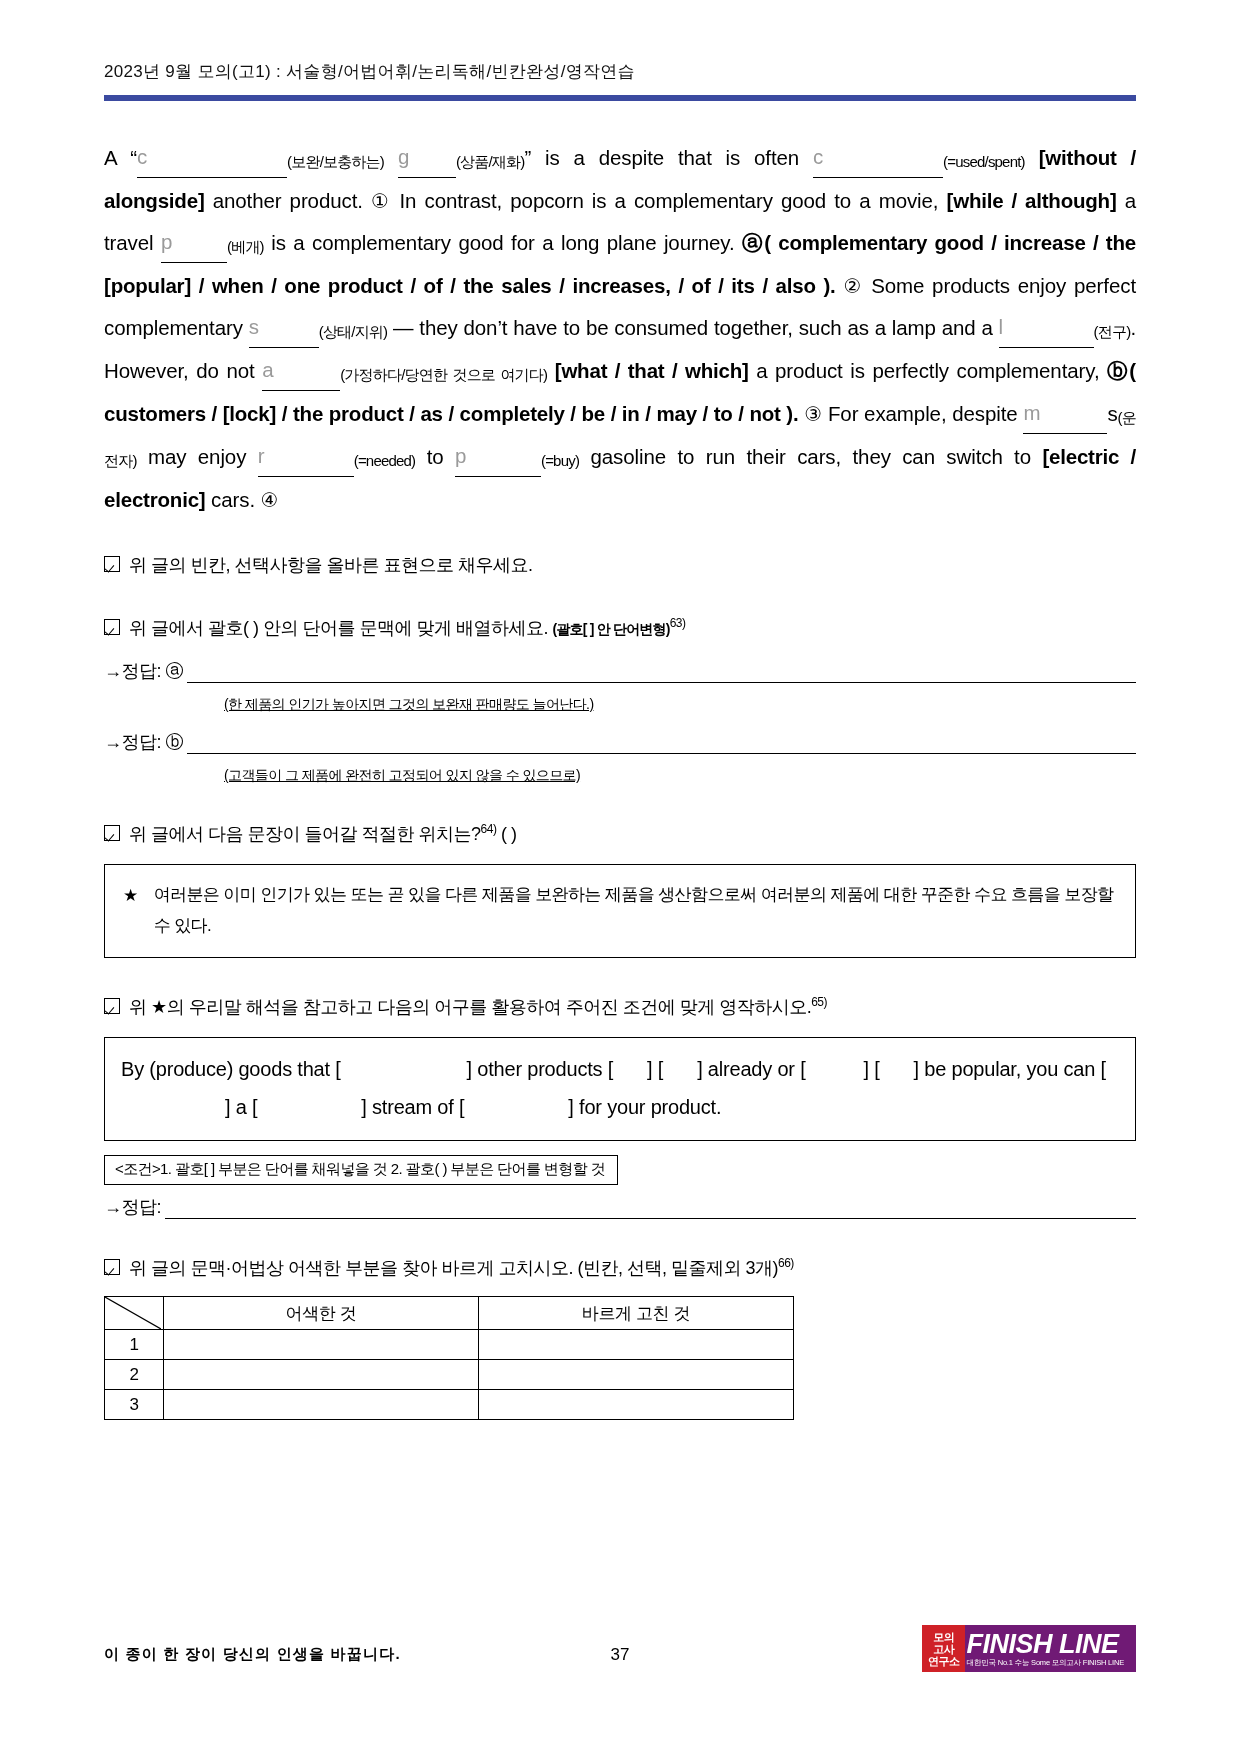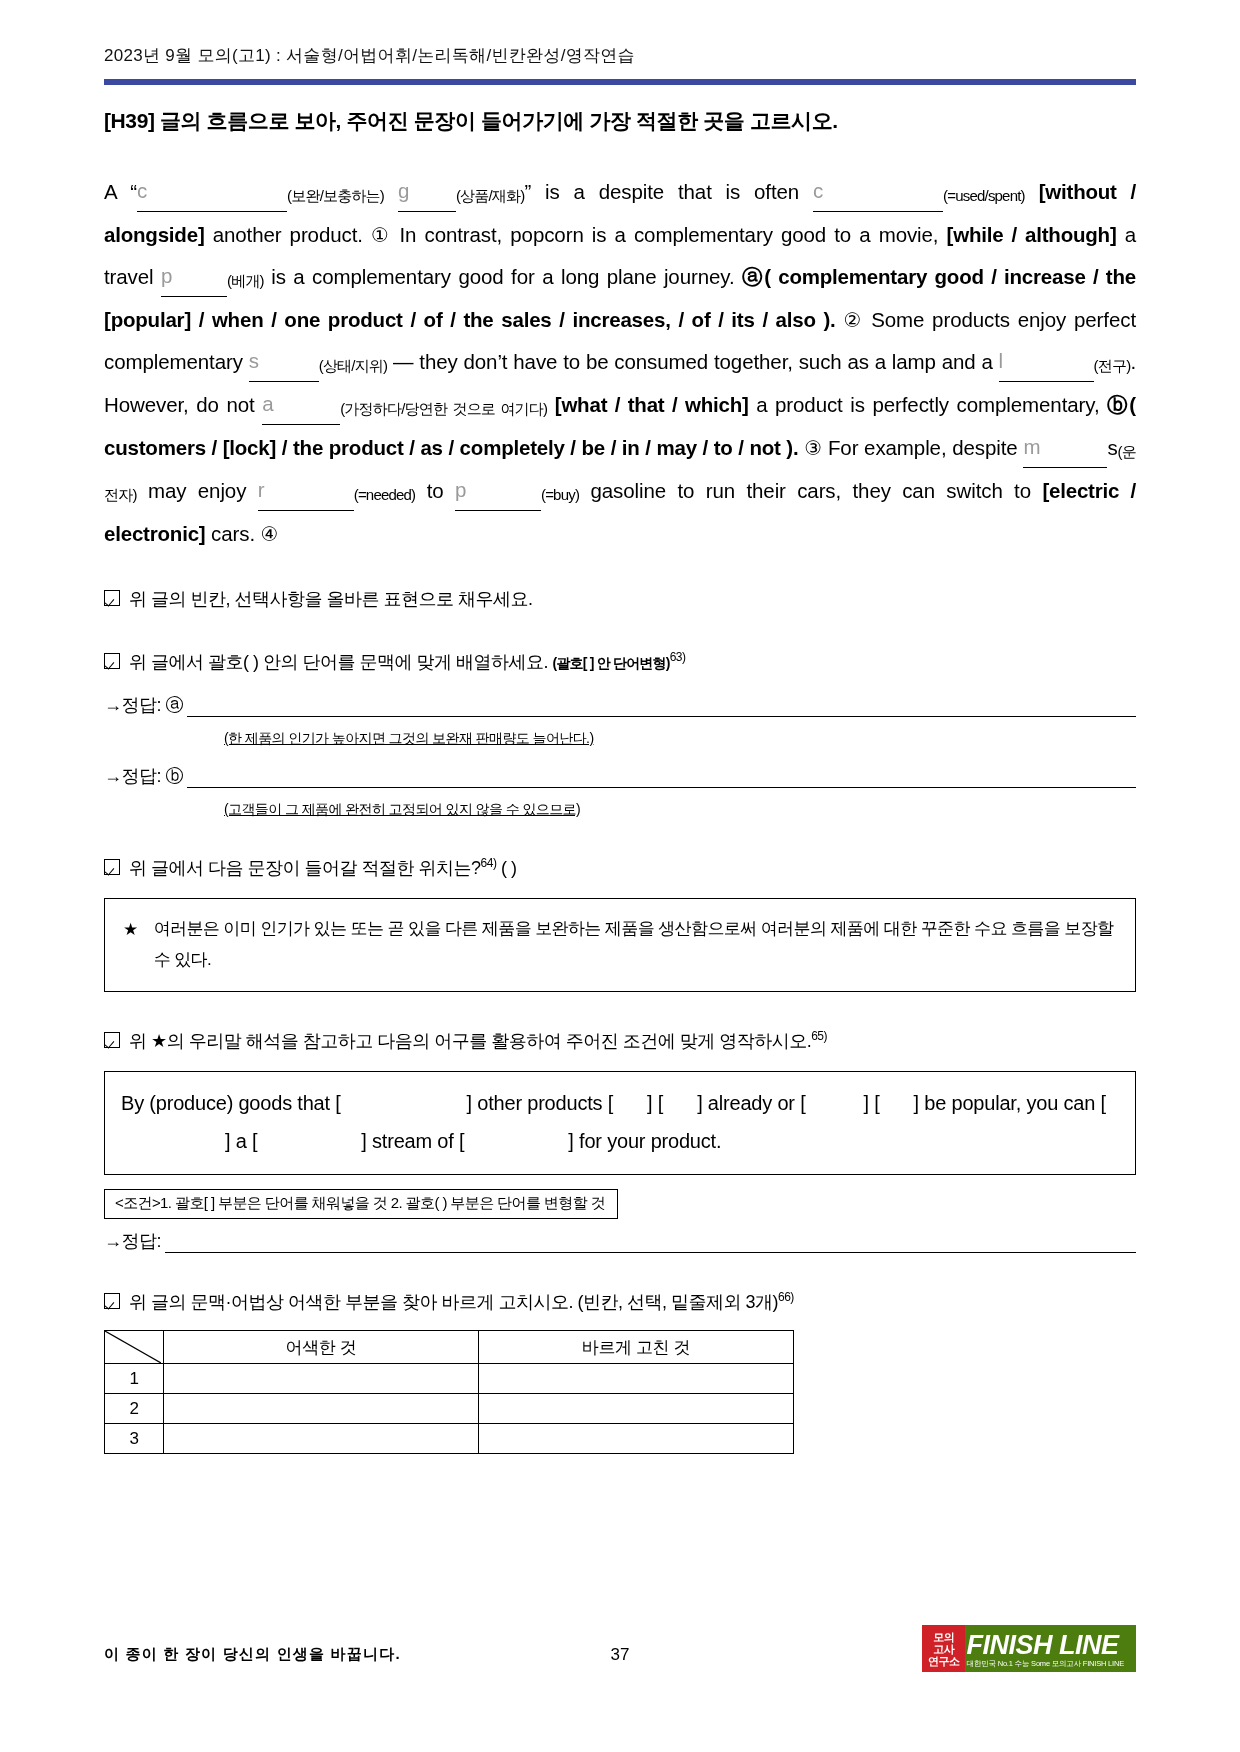--- a/index.html
+++ b/index.html
@@ -18,21 +18,21 @@
   .page {
     position: relative;
     width: 1240px;
     height: 1752px;
     box-sizing: border-box;
     padding: 0 104px;
   }
 
   
   .header-line {
-    padding-top: 44px;
+    padding-top: 60px;
     font-size: 17px;
     letter-spacing: 0.3px;
     color: #111;
     white-space: nowrap;
   }
   .header-rule {
     margin-top: 12px;
     height: 6px;
     background: #3b4aa0;
     width: 100%;
@@ -248,26 +248,26 @@
     background: #cf2127;
     color: #ffffff;
     font-size: 11px;
     font-weight: bold;
     line-height: 12px;
     padding: 6px 5px 5px 6px;
     text-align: center;
     letter-spacing: -0.5px;
   }
   .logo-right {
-    background: #4d7c0f;
+    background: #701a75;
     color: #ffffff;
     padding: 5px 12px 4px 2px;
     display: flex;
     flex-direction: column;
-    justify-content: center;
+    justify-content: flex-start;
   }
   .logo-name {
     font-size: 27px;
     font-weight: bold;
     letter-spacing: -0.5px;
     line-height: 28px;
     font-style: italic;
   }
   .logo-sub {
     font-size: 7.5px;
@@ -277,21 +277,20 @@
 </style>
 </head>
 <body>
 
 <div class="page">
 
   
   <div class="header-line">2023년 9월 모의(고1) : 서술형/어법어휘/논리독해/빈칸완성/영작연습</div>
   <div class="header-rule"></div>
 
-  <div class="q-title">[H39] 글의 흐름으로 보아, 주어진 문장이 들어가기에 가장 적절한 곳을 고르시오.</div>
 
   
   <div class="passage">
     <p>
       <span>A “</span><span class="blank w1">c</span><span class="gloss">(보완/보충하는)</span>
       <span class="blank w2">g</span><span class="gloss">(상품/재화)</span><span>” is a despite that is often </span><span class="blank w3">c</span><span class="gloss">(=used/spent)</span>
       <span class="choice">[without / alongside]</span><span> another product. </span><span class="circnum">①</span><span> In contrast, popcorn is a complementary good to a movie, </span><span class="choice">[while / although]</span><span> a travel </span><span class="blank w4">p</span><span class="gloss">(베개)</span><span> is a complementary good for a long plane journey. </span><span class="bank">ⓐ</span><span class="bank">( complementary good / increase / the [popular] / when / one product / of / the sales / increases, / of / its / also ).</span>
       <span class="circnum">②</span><span> Some products enjoy perfect complementary </span><span class="blank w5">s</span><span class="gloss">(상태/지위)</span><span> — they don’t have to be consumed together, such as a lamp and a </span><span class="blank w6">l</span><span class="gloss">(전구)</span><span>. However, do not </span><span class="blank w7">a</span><span class="gloss">(가정하다/당연한 것으로 여기다)</span>
       <span class="choice">[what / that / which]</span><span> a product is perfectly complementary, </span><span class="bank">ⓑ</span><span class="bank">( customers / [lock] / the product / as / completely / be / in / may / to / not ).</span>
       <span class="circnum">③</span><span> For example, despite </span><span class="blank w8">m</span><span>s</span><span class="gloss">(운전자)</span><span> may enjoy </span><span class="blank w9">r</span><span class="gloss">(=needed)</span><span> to </span><span class="blank w10">p</span><span class="gloss">(=buy)</span>

